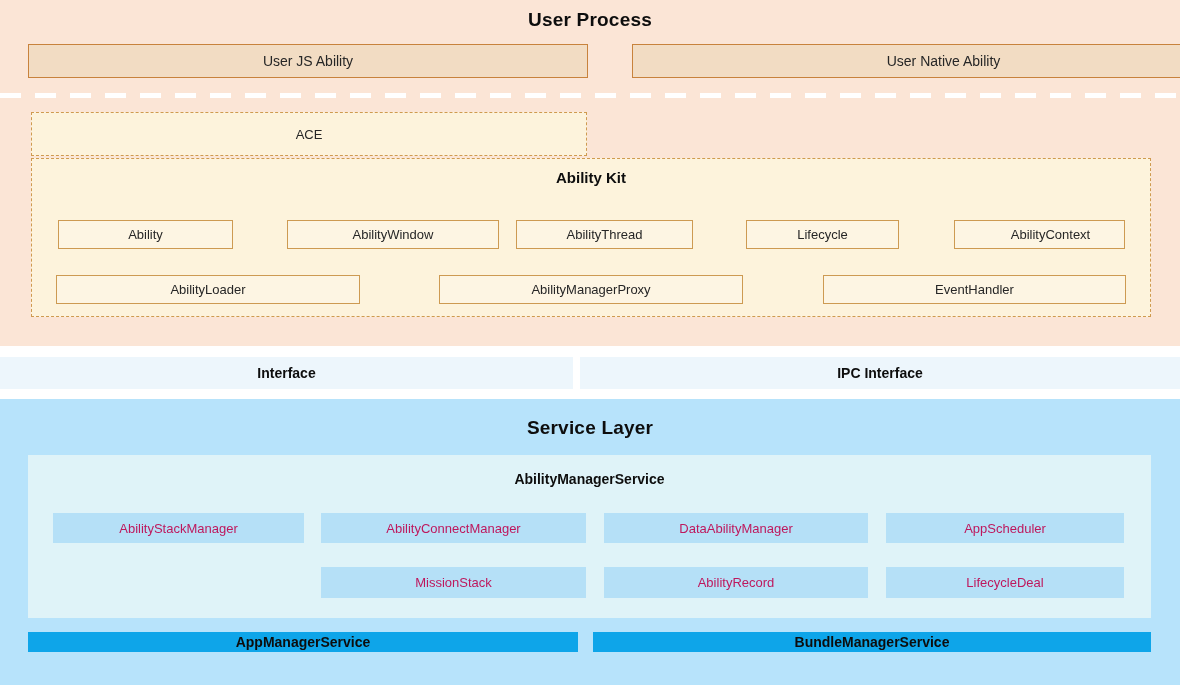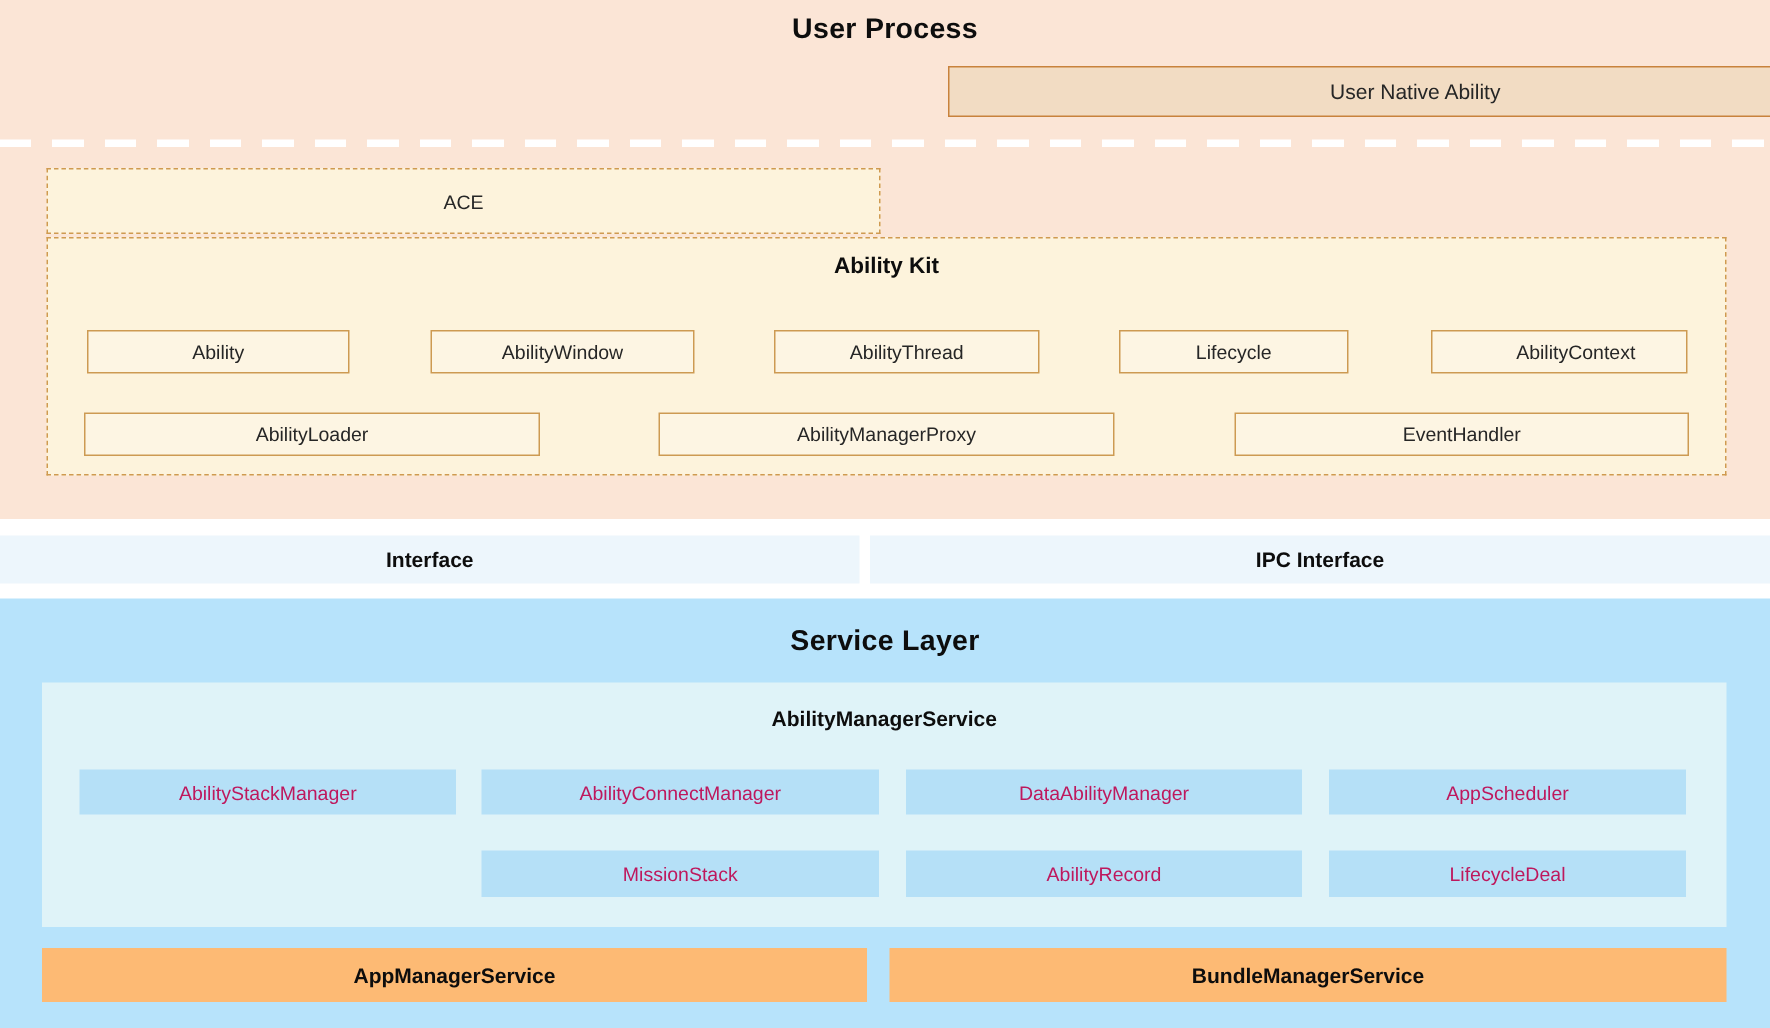--- a/index.html
+++ b/index.html
@@ -31,21 +31,21 @@
 
   .kit { left:31px; top:158px; width:1120px; height:159px; }
   .kit-title { left:0; top:10px; width:100%; text-align:center; font-weight:bold; font-size:15px; color:#0d0d0d; }
   .kit-box {
     height:29px; background:#fdf5e3; border:1px solid #cd9a52;
     font-size:13px; color:#262626;
   }
   .k-r1 { top:61px; }
   .k-r2 { top:116px; }
   .kb1 { left:26px;  width:175px; }
-  .kb2 { left:255px; width:176px; }
+  .kb2 { left:255px; width:212px; }
   .kb3 { left:484px; width:177px; }
   .kb4 { left:714px; width:153px; }
   .kb5 { left:922px; width:171px;padding-left:22px; }
   .kb6 { left:24px;  width:304px; }
   .kb7 { left:407px; width:304px; }
   .kb8 { left:791px; width:303px; }
 
   
   .mid-box { top:357px; height:32px; background:#edf6fc; font-weight:bold; font-size:14px; color:#0d0d0d; }
   .appspawn { left:0; width:573px; }
@@ -57,31 +57,32 @@
   .ams { left:28px; top:56px; width:1123px; height:163px; background:#dff3f8; }
   .ams-title { left:0; top:16px; width:100%; text-align:center; font-weight:bold; font-size:14px; color:#0d0d0d; }
   .blue-box { height:30px; background:#b5e0f7; font-size:13px; color:#be185d; }
   .s-r1 { top:58px; }
   .s-r2 { top:112px; height:31px; }
   .sb1 { left:25px;  width:251px; }
   .sb2 { left:293px; width:265px; }
   .sb3 { left:576px; width:264px; }
   .sb4 { left:858px; width:238px; }
 
-  .svc-bottom { top:233px; height:36px; background:#fdba74; font-weight:bold; font-size:14px; color:#0d0d0d; }
+  .svc-bottom { top:233px; height:20px; background:#0ea5e9; font-weight:bold; font-size:14px; color:#0d0d0d; }
   .appmgr { left:28px; width:550px; }
   .bundlemgr { left:593px; width:558px; }
 </style>
 </head>
 <body>
 
 <div class="abs sec-user">
 
   <div class="abs sec-title up-title">User Process</div>
 
+  <div class="abs center tan-box ujs">User JS Ability</div>
 
   <div class="abs center tan-box una">User Native Ability</div>
 
   <div class="abs dash-sep"></div>
 
   <div class="abs center cream ace">ACE</div>
 
   <div class="abs cream kit">
     <div class="abs kit-title">Ability Kit</div>
 

